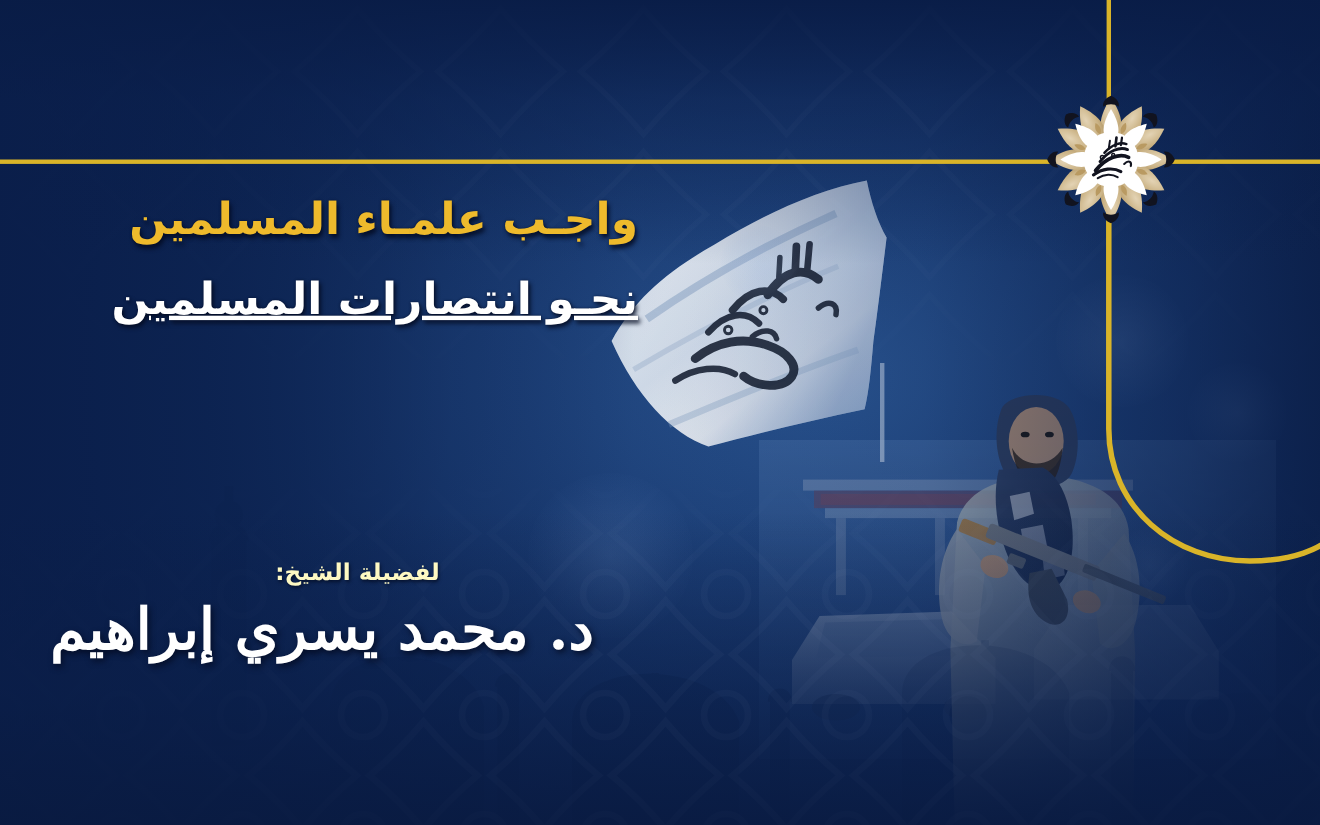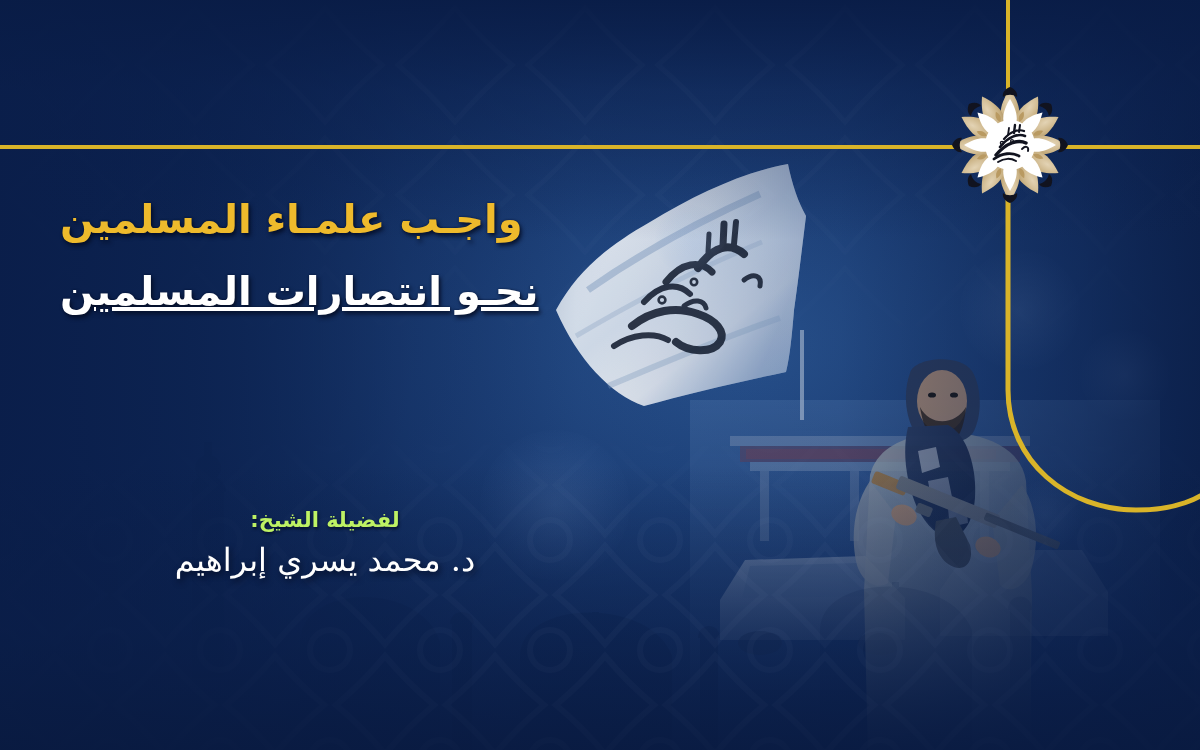--- a/index.html
+++ b/index.html
@@ -123,23 +123,22 @@
     position: absolute;
     left: 948px; top: 83px;
     width: 124px; height: 124px;
   }
 
   
   .headline {
     position: absolute;
     left: 60px; top: 180px;
     width: 520px;
-    text-align: left;
+    text-align: right;
     direction: rtl;
-    margin-top: 19px;
   }
   .hl-line {
     display: block;
     font-weight: 700;
     font-size: 40px;
     line-height: 1.0;
     letter-spacing: 0px;
     margin-bottom: 32px;
     white-space: nowrap;
   }
@@ -156,32 +155,32 @@
 
   .speaker-block {
     position: absolute;
     left: 110px; top: 508px;
     width: 430px;
     text-align: center;
     direction: rtl;
   }
   .speaker-label {
     display: block;
-    color: #bef264;
+    color: #fef9c3;
     font-size: 21px;
     font-weight: 700;
     text-shadow: 1px 2px 3px rgba(4,12,35,0.8);
     margin-bottom: 8px;
     letter-spacing: 0.5px;
   }
   .speaker-name {
     display: block;
     color: #ffffff;
-    font-size: 32px;
-    font-weight: 400;
+    font-size: 52px;
+    font-weight: 700;
     font-family: "DejaVu Serif", "Liberation Serif", serif;
     text-shadow: 2px 3px 6px rgba(4,12,35,0.9);
     line-height: 1.25;
     white-space: nowrap;
   }
 </style>
 </head>
 <body>
 
 <div class="stage">

